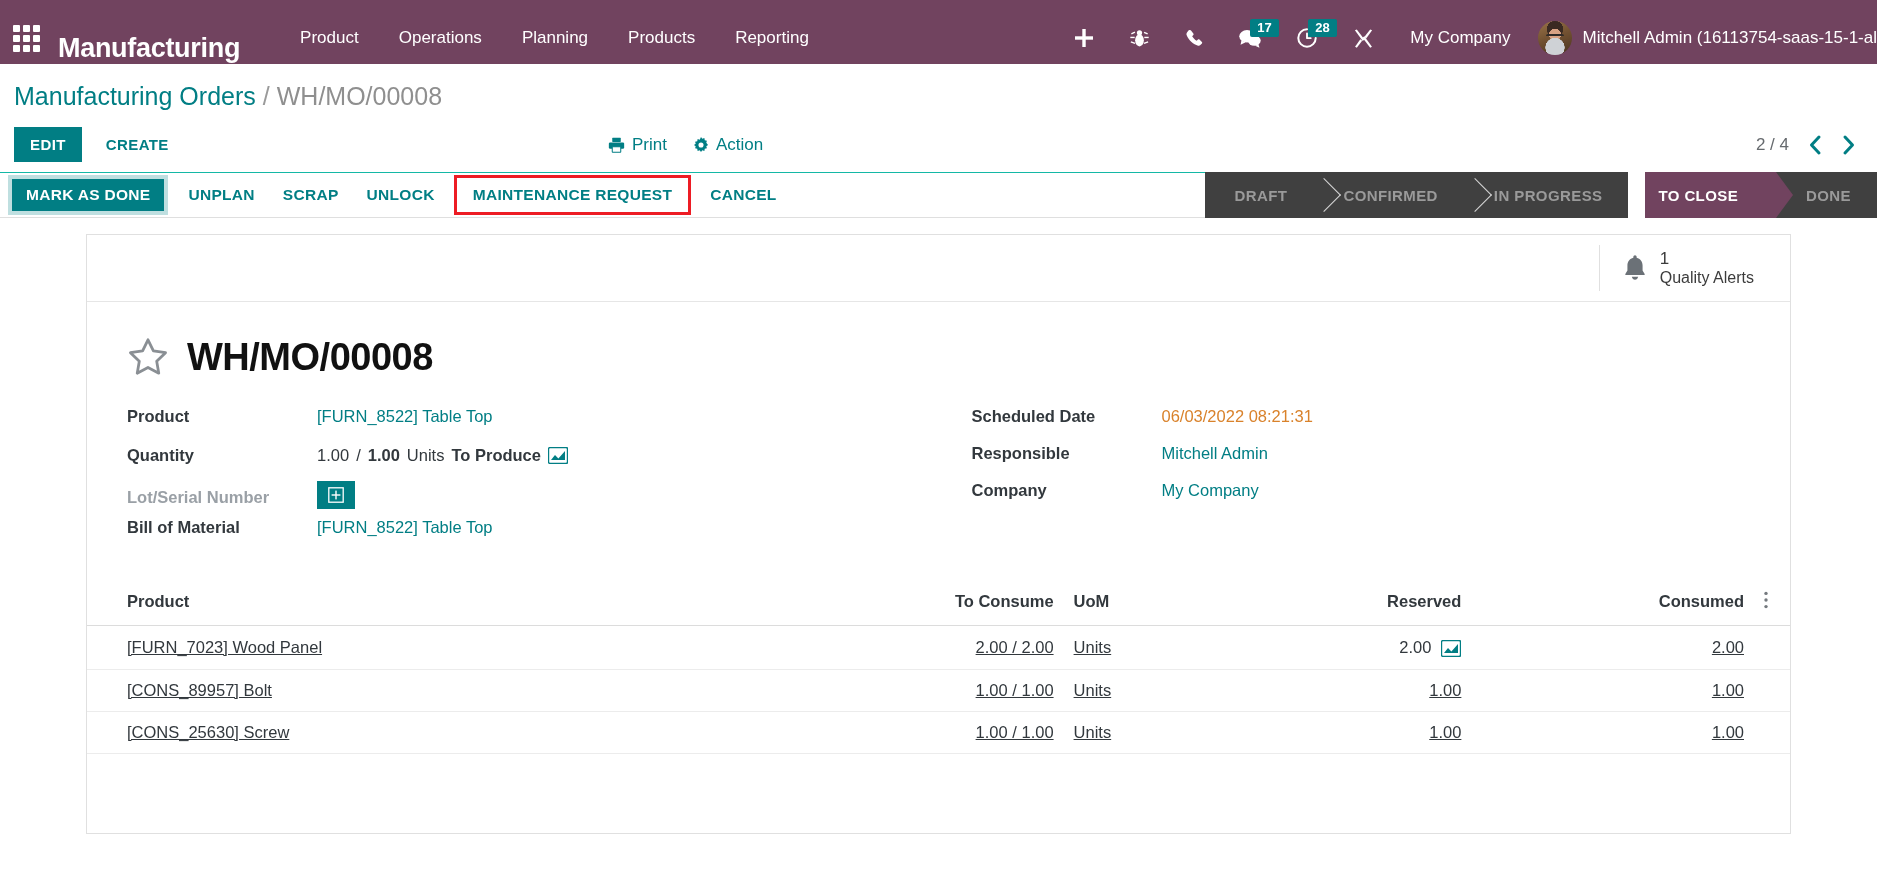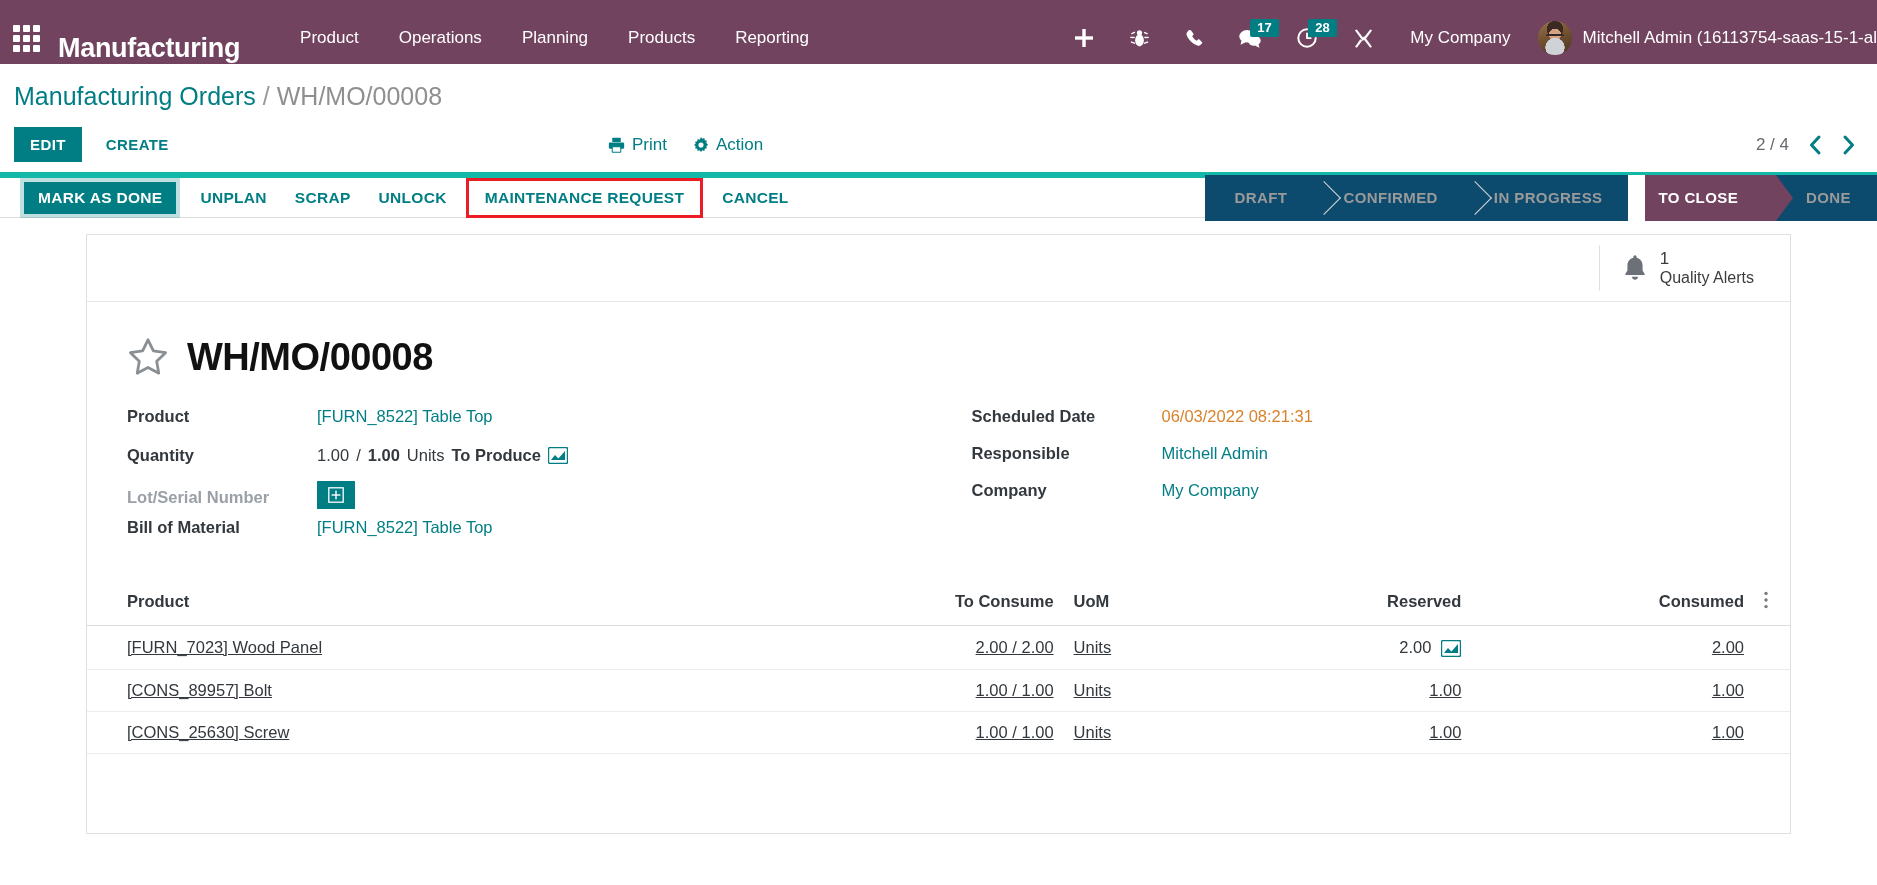--- a/index.html
+++ b/index.html
@@ -179,24 +179,24 @@
     gap: 18px;
     padding-right: 6px;
   }
   .pager-count { color: #666a6e; font-size: 17px; white-space: nowrap; }
   .pager-arrow { color: #017e84; cursor: pointer; display: flex; align-items: center; }
 
   
   .statusbar {
     display: flex;
     align-items: center;
-    border-top: 6px solid #14b8a6;
+    border-top: 1px solid #14b8a6;
     border-bottom: 1px solid #dfdfdf;
     height: 46px;
-    padding-left: 20px;
+    padding-left: 8px;
     position: relative;
     background: #ffffff;
   }
   .sb-btn {
     font-size: 15.5px;
     font-weight: bold;
     letter-spacing: 0.3px;
     color: #017e84;
     background: transparent;
     border: none;
@@ -224,21 +224,21 @@
   }
   .st-step {
     display: flex;
     align-items: center;
     font-size: 15px;
     font-weight: bold;
     letter-spacing: 0.4px;
     color: #9a9a9a;
     padding: 0 26px 0 30px;
     position: relative;
-    background: #0c4a6e;
+    background: #404040;
     white-space: nowrap;
     cursor: pointer;
   }
   .st-step:before {
     content: "";
     position: absolute;
     left: -1px; top: 50%;
     width: 23px; height: 23px;
     border-top: 1px solid #d6d6d6;
     border-right: 1px solid #d6d6d6;

